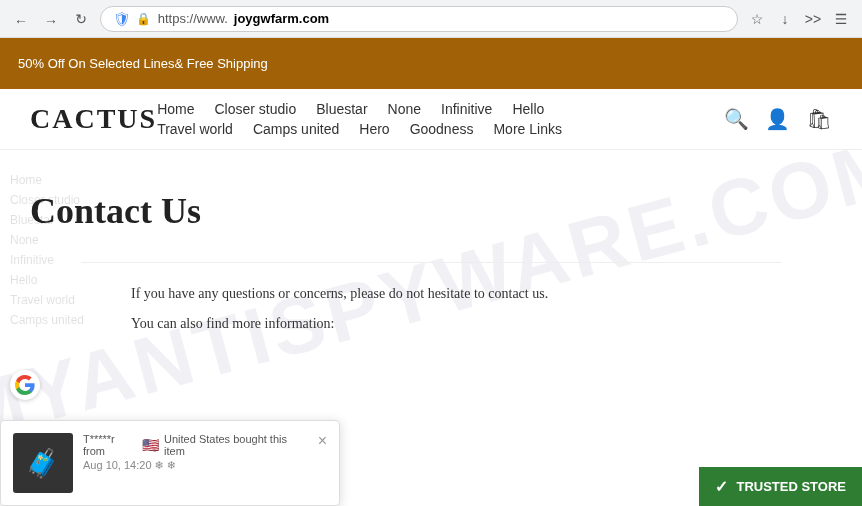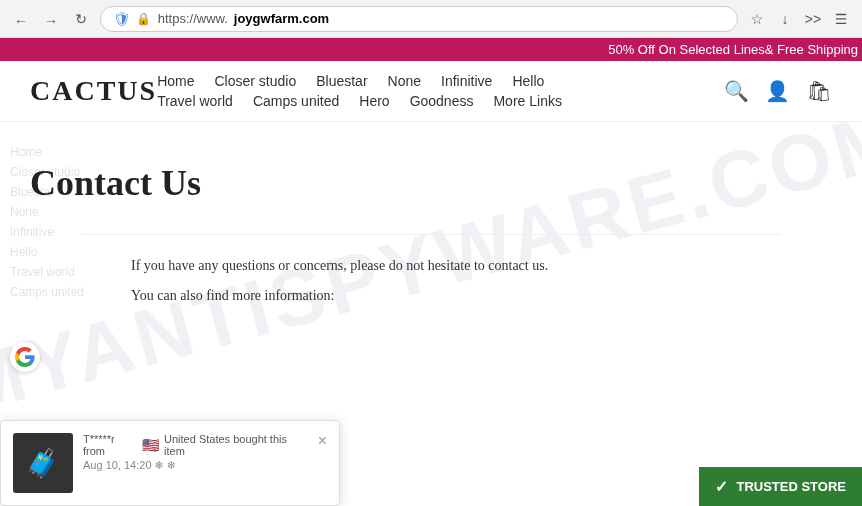--- a/index.html
+++ b/index.html
@@ -46,24 +46,24 @@
     }
     .browser-icon-btn {
       width: 22px; height: 22px;
       background: none; border: none; cursor: pointer;
       display: flex; align-items: center; justify-content: center;
       color: #555; font-size: 14px;
     }
 
     
     .announcement-bar {
-      background: #be185d;
+      background: #a16207;
       color: #fff;
-      text-align: right;
-      padding: 4px;
+      text-align: left;
+      padding: 18px;
       font-size: 13px;
     }
 
     
     .site-header {
       display: flex;
       align-items: center;
       padding: 12px 30px;
       border-bottom: 1px solid #eee;
     }

